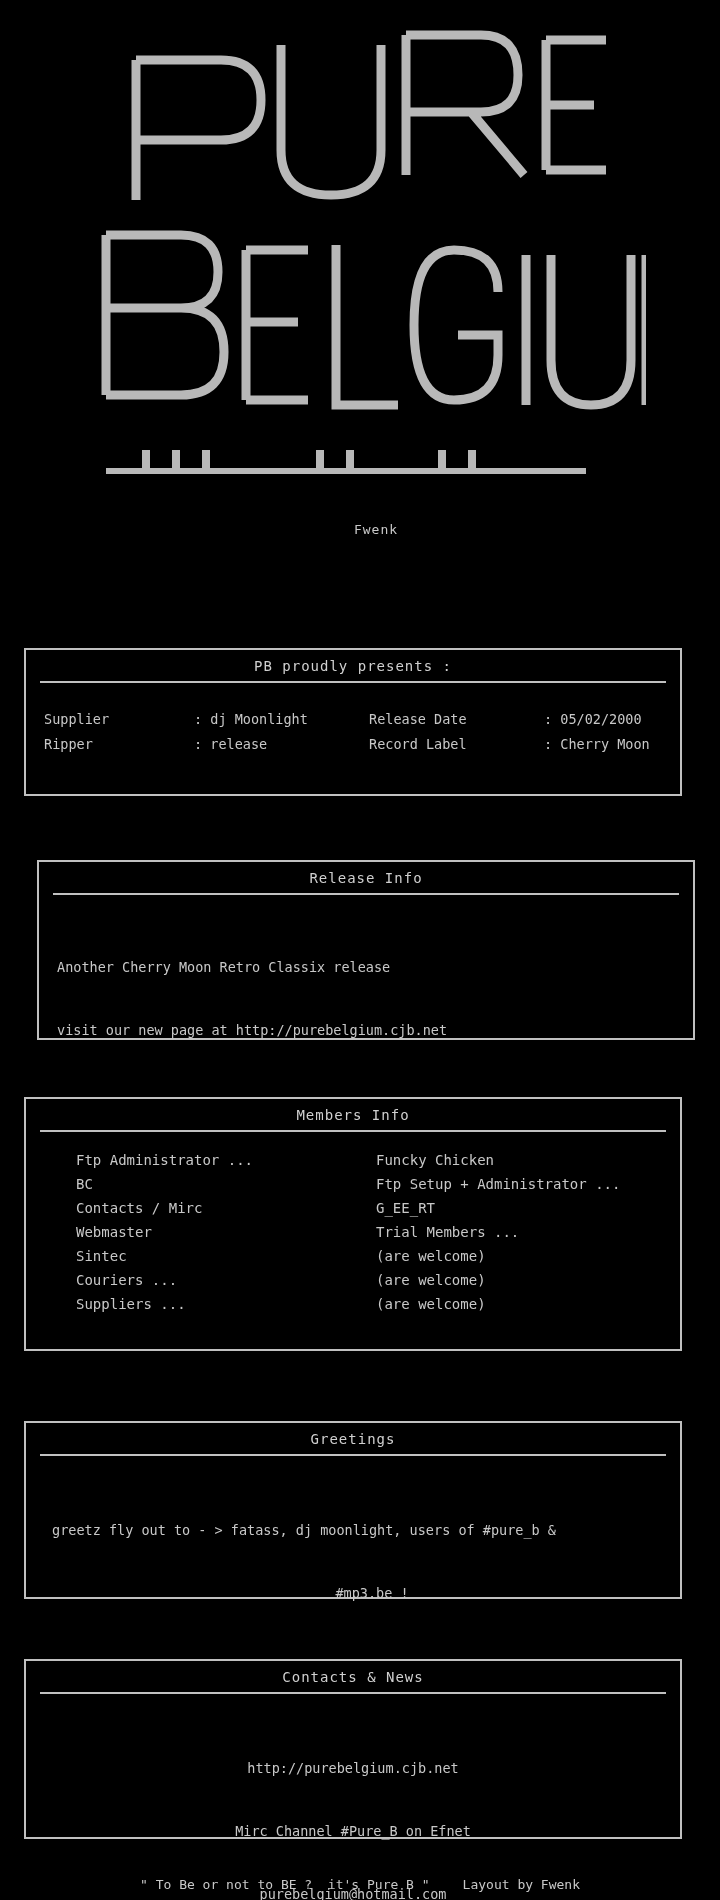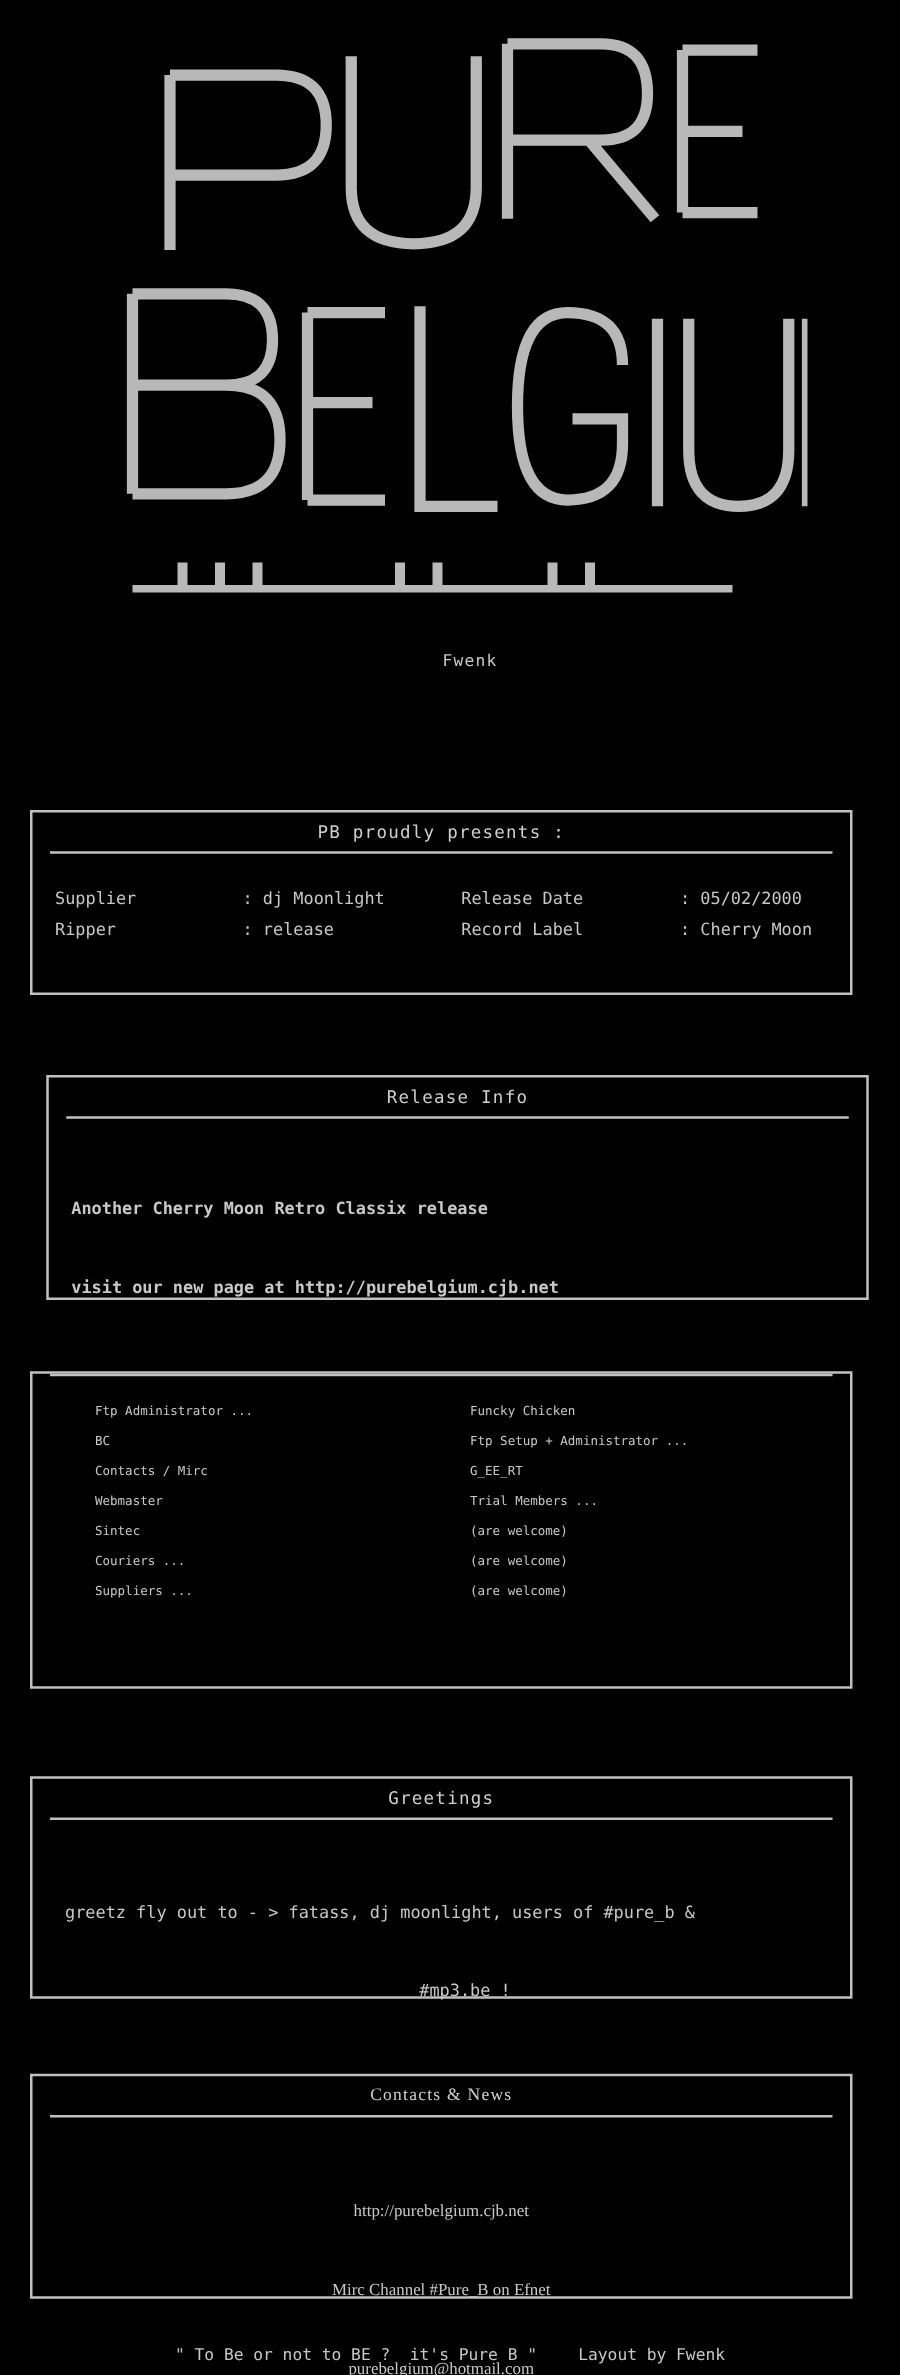--- a/index.html
+++ b/index.html
@@ -89,21 +89,21 @@
     color: #c8c8c8;
     padding: 14px 18px 14px 18px;
     white-space: pre;
   }
 
   
   .members-grid {
     display: grid;
     grid-template-columns: 300px auto;
     row-gap: 3px;
-    font-size: 10px;
+    font-size: 14px;
     line-height: 21px;
     color: #c8c8c8;
     padding: 18px 18px 14px 50px;
     white-space: pre;
   }
 
   .center {
     text-align: center;
   }
 
@@ -178,27 +178,28 @@
       <span>Ripper</span>
       <span><span>: </span><span>release</span></span>
       <span>Record Label</span>
       <span><span>: </span><span>Cherry Moon</span></span>
     </div>
   </div>
 
   <div class="panel" style="left:37px; top:860px; width:658px; height:180px;">
     <div class="panel-title">Release Info</div>
     <div class="panel-rule"></div>
-    <div class="panel-body" style="padding-top:20px;font-weight:bold;">
+    <div class="panel-body" style="padding-top:20px;">
       <div>Another Cherry Moon Retro Classix release</div>
       <div>visit our new page at http://purebelgium.cjb.net</div>
     </div>
   </div>
 
   <div class="panel" style="left:24px; top:1097px; width:658px; height:254px;">
+    <div class="panel-title">Members Info</div>
     <div class="panel-rule"></div>
     <div class="members-grid">
       <span>Ftp Administrator ...</span>
       <span>Funcky Chicken</span>
       <span>BC</span>
       <span>Ftp Setup + Administrator ...</span>
       <span>Contacts / Mirc</span>
       <span>G_EE_RT</span>
       <span>Webmaster</span>
       <span>Trial Members ...</span>
@@ -213,21 +214,21 @@
 
   <div class="panel" style="left:24px; top:1421px; width:658px; height:178px;">
     <div class="panel-title">Greetings</div>
     <div class="panel-rule"></div>
     <div class="panel-body" style="padding-top:22px; padding-left:14px;margin-left:12px;">
       <div>greetz fly out to - &gt; fatass, dj moonlight, users of #pure_b &amp;</div>
       <div class="center" style="padding-left:30px;">#mp3.be !</div>
     </div>
   </div>
 
-  <div class="panel" style="left:24px; top:1659px; width:658px; height:180px;font-family:Liberation Serif, serif;">
+  <div class="panel" style="left:24px; top:1659px; width:658px; height:180px;">
     <div class="panel-title">Contacts &amp; News</div>
     <div class="panel-rule"></div>
     <div class="panel-body center" style="padding-top:22px;">
       <div>http://purebelgium.cjb.net</div>
       <div>Mirc Channel #Pure_B on Efnet</div>
       <div>purebelgium@hotmail.com</div>
     </div>
   </div>
 
   <div class="footer">

